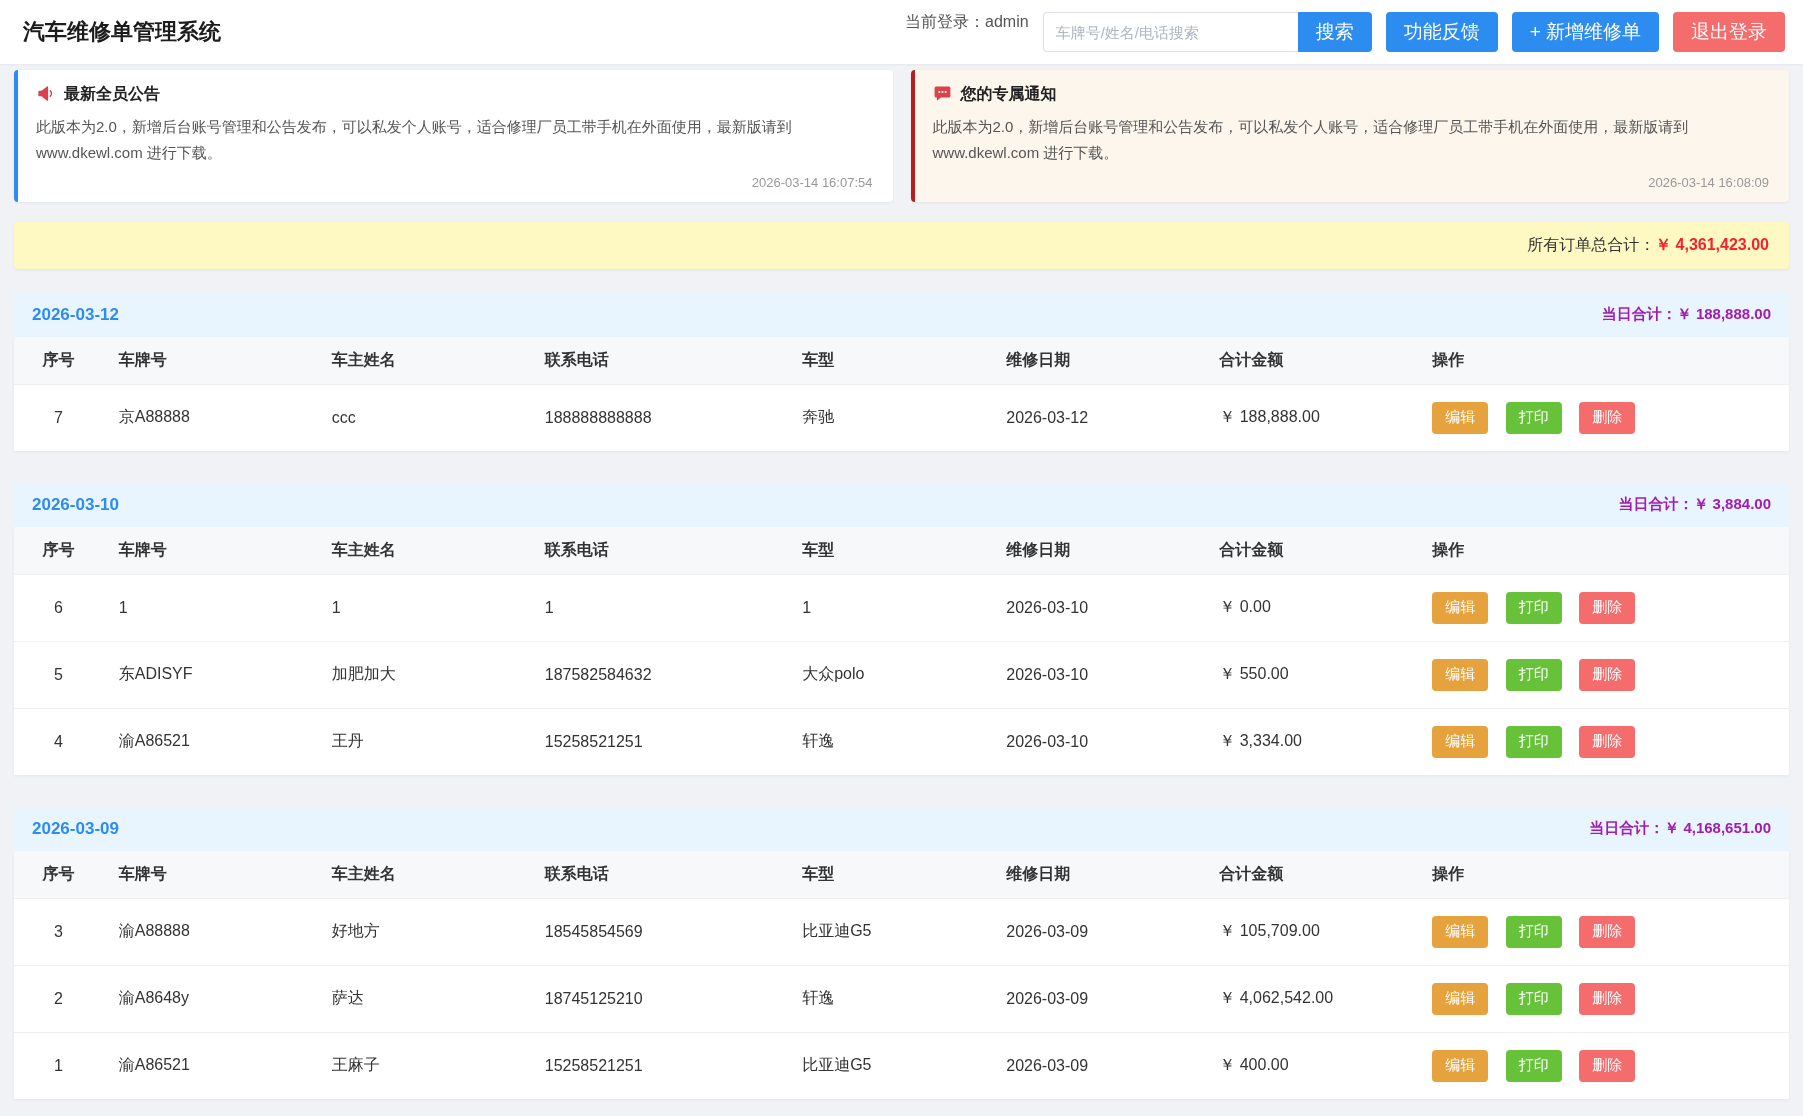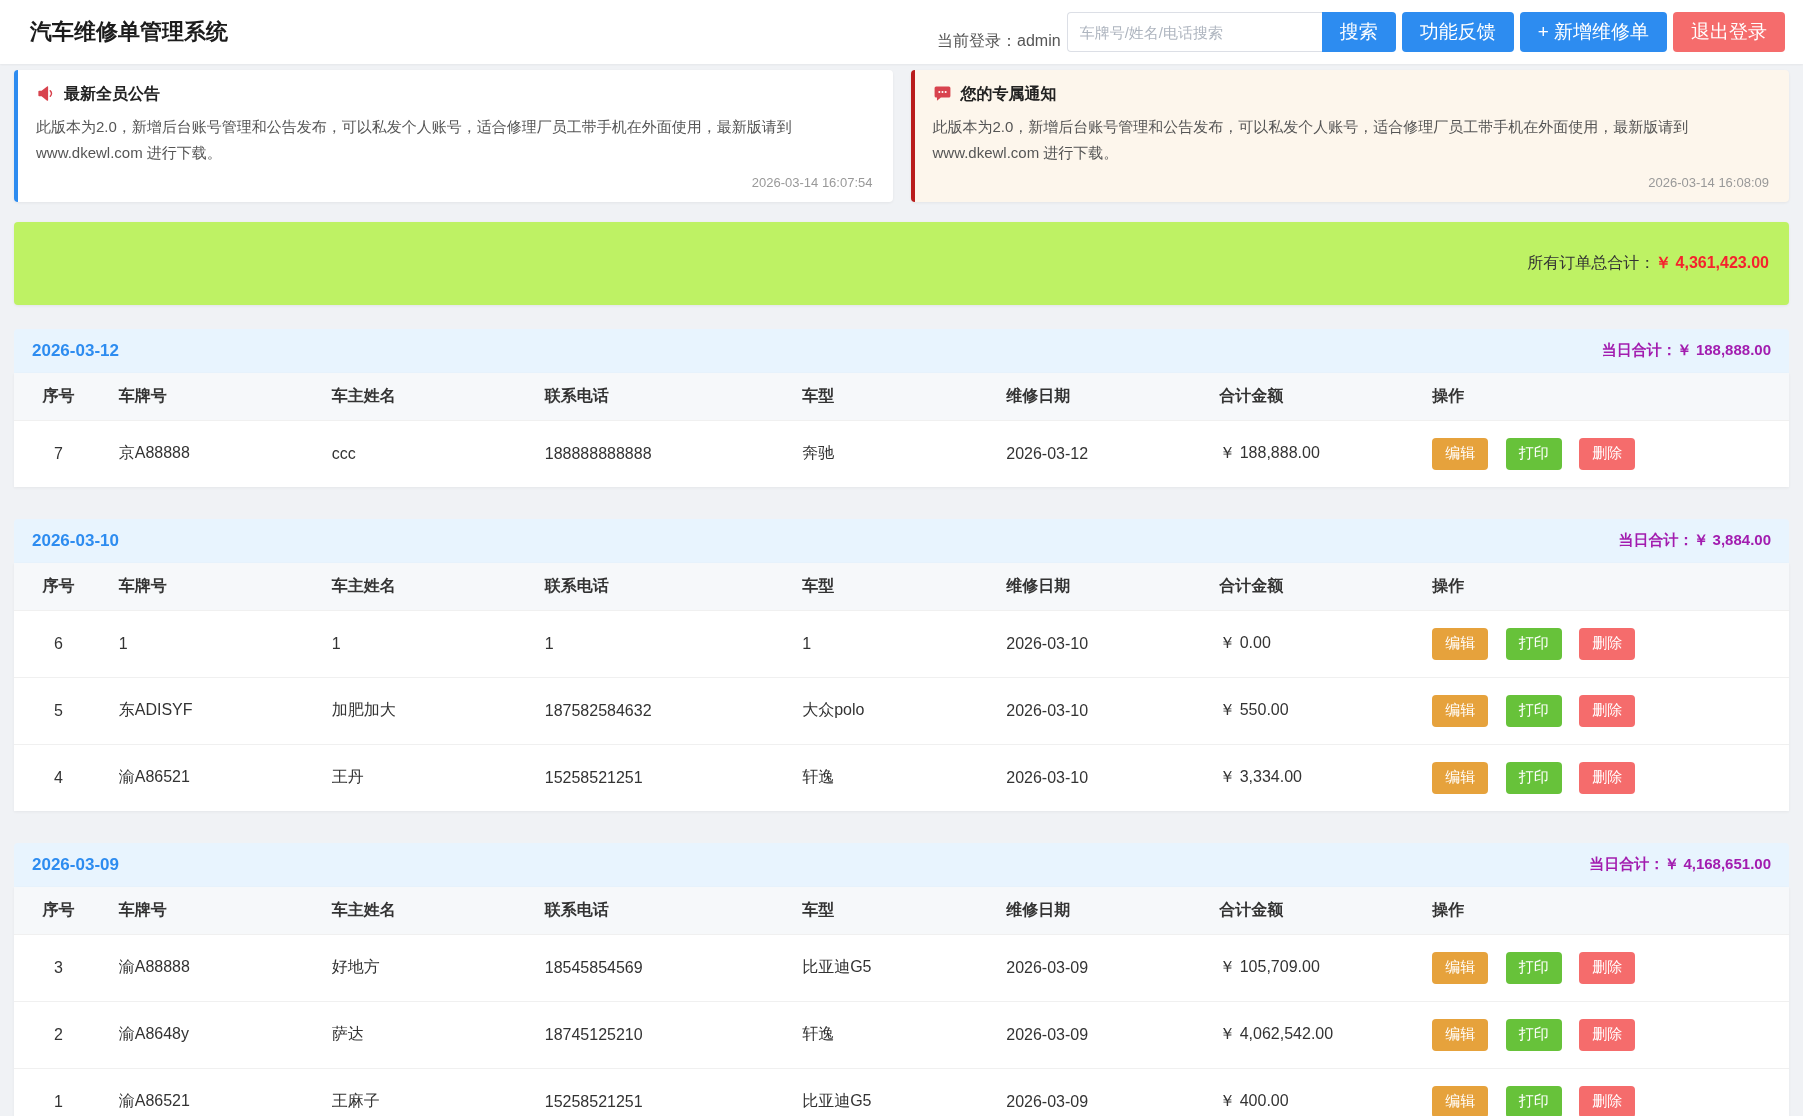--- a/index.html
+++ b/index.html
@@ -15,22 +15,22 @@
   
   .topbar {
     background: #fff;
     height: 64px;
     display: flex;
     align-items: center;
     justify-content: space-between;
     padding: 0 18px;
     box-shadow: 0 1px 2px rgba(0,0,0,0.05);
   }
-  .topbar h1 { font-size: 22px; margin: 12px; font-weight: bold; color: #1c1c1c; }
-  .topbar-right { display: flex; align-items: flex-end; gap: 6px; }
+  .topbar h1 { font-size: 22px; margin: 5px; font-weight: bold; color: #1c1c1c; }
+  .topbar-right { display: flex; align-items: flex-start; gap: 14px; }
   .login-info { color: #555; font-size: 16px; white-space: nowrap; }
   .search-group { display: flex; }
   .search-group input {
     width: 255px; height: 40px;
     border: 1px solid #dcdfe6; border-right: none;
     border-radius: 4px 0 0 4px;
     padding: 0 12px; font-size: 15px; outline: none; color: #333;
     font-family: "Liberation Sans", "DejaVu Sans", sans-serif;
   }
   .search-group input::placeholder { color: #aeb5bf; }
@@ -58,21 +58,21 @@
   .notice-title {
     font-weight: bold; font-size: 16px; color: #222;
     display: flex; align-items: flex-start; gap: 9px; margin-bottom: 9px;
   }
   .notice-title .icon { display: inline-flex; width: 19px; height: 19px; }
   .notice-body { margin: 0; font-size: 15px; color: #555; line-height: 1.75; }
   .notice-time { text-align: right; font-size: 13px; color: #999; margin-top: 8px; }
 
   
   .summary-card {
-    background: #bef264; border-radius: 4px; padding: 31px 20px;
+    background: #fef9c3; border-radius: 4px; padding: 13px 20px;
     text-align: right; box-shadow: 0 1px 3px rgba(0,0,0,0.06);
     margin-bottom: 24px; font-size: 16px; color: #333;
   }
   .summary-amount { color: #f5222d; font-weight: bold; }
 
   
   .group { margin-bottom: 32px; }
   .group-header {
     background: #e8f4fe; border-radius: 4px 4px 0 0;
     padding: 12px 18px;

